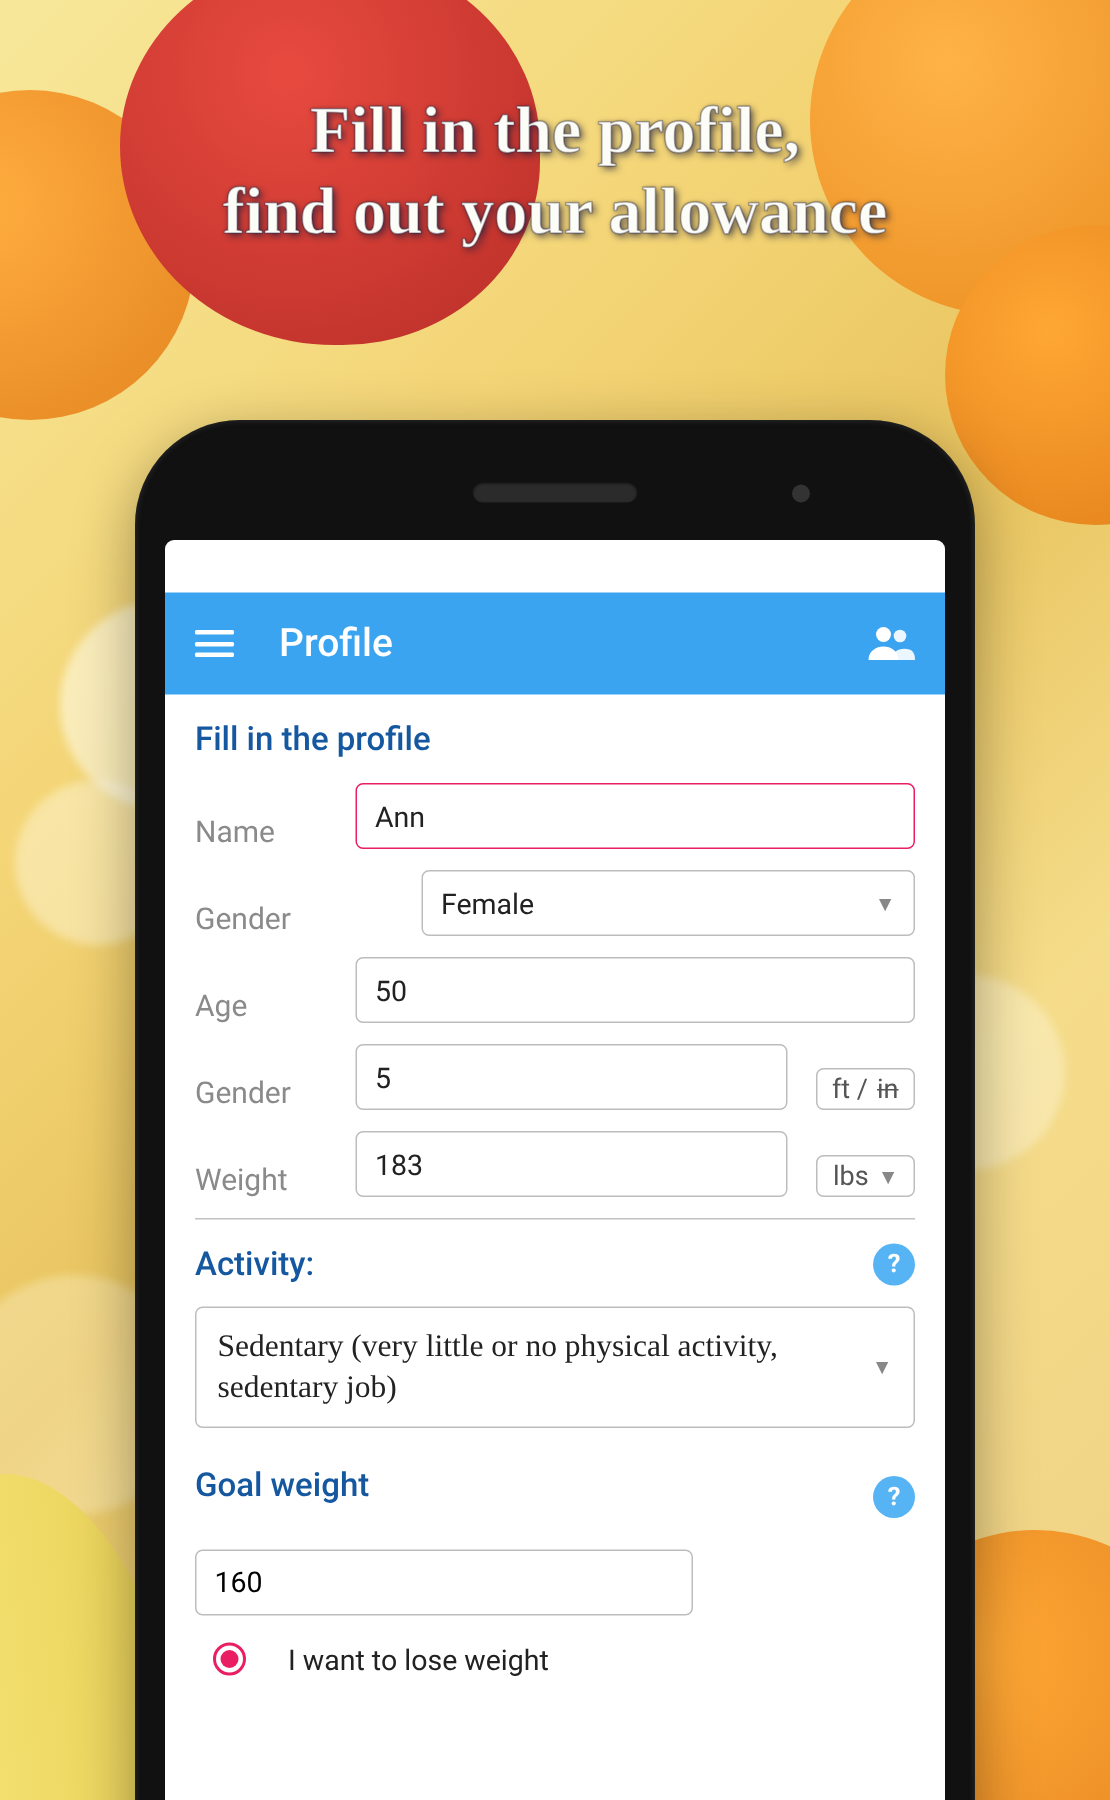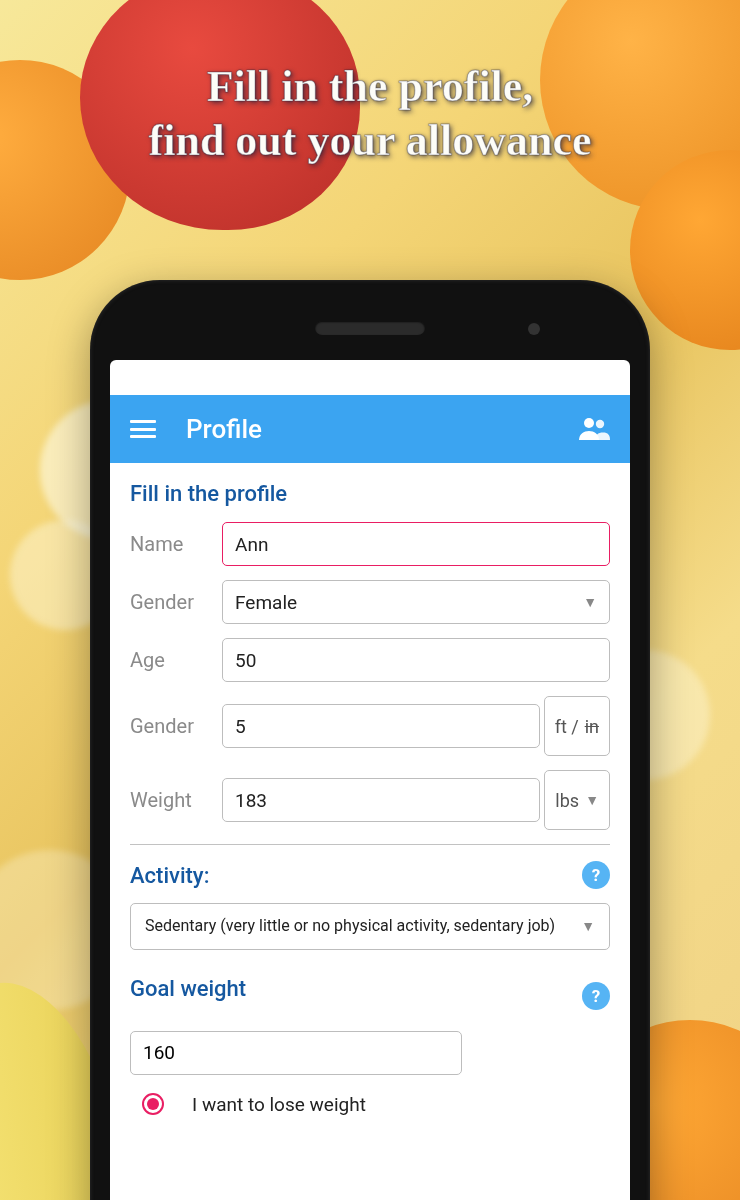--- a/index.html
+++ b/index.html
@@ -113,41 +113,41 @@
     .app-title {
       font-size: 26px;
       font-weight: 500;
       margin-left: 30px;
       flex: 1;
     }
     .people-icon { width: 32px; height: 26px; cursor: pointer; }
 
     .content { padding: 18px 20px 0 20px; flex: 1; overflow: hidden; }
     .section-title { color: #1558a0; font-size: 22px; font-weight: 500; margin-bottom: 16px; }
-    .form-row { display: flex; align-items: center; margin-bottom: 14px; gap: 4px; }
+    .form-row { display: flex; align-items: flex-end; margin-bottom: 14px; gap: 19px; }
     .field-label { width: 88px; font-size: 20px; color: #8a8a8a; flex-shrink: 0; }
     .text-input, .select-box {
       flex: 1;
       height: 44px;
       border: 1px solid #bdbdbd;
       border-radius: 5px;
       padding: 0 12px;
       font-size: 19px;
       color: #222;
       background: #fff;
       display: flex;
       align-items: center;
       justify-content: space-between;
     }
     .text-input.highlight { border-color: #e91e63; }
-    .select-box { cursor: pointer; }
+    .select-box { cursor: pointer; margin-left: 44px; }
     .dropdown-arrow { color: #888; font-size: 14px; }
     .height-row .text-input { flex: 1; min-width: 0; }
     .unit-box {
-      height: 60px;
+      height: 28px;
       border: 1px solid #bdbdbd;
       border-radius: 5px;
       padding: 0 10px;
       font-size: 18px;
       color: #555;
       display: flex;
       align-items: center;
       gap: 6px;
       background: #fff;
       flex-shrink: 0;
@@ -167,21 +167,21 @@
       border: 1px solid #bdbdbd;
       border-radius: 5px;
       padding: 12px 14px;
       display: flex;
       align-items: center;
       justify-content: space-between;
       gap: 12px;
       cursor: pointer;
       margin-bottom: 26px;
     }
-    .activity-text { font-size: 16px; color: #222; line-height: 1.3; }
+    .activity-text { font-size: 21px; color: #222; line-height: 1.3; font-family: Liberation Serif, serif; }
     .goal-input {
       width: 332px;
       height: 44px;
       border: 1px solid #bdbdbd;
       border-radius: 5px;
       padding: 0 12px;
       font-size: 19px;
       display: flex;
       align-items: center;
       margin-bottom: 18px;

